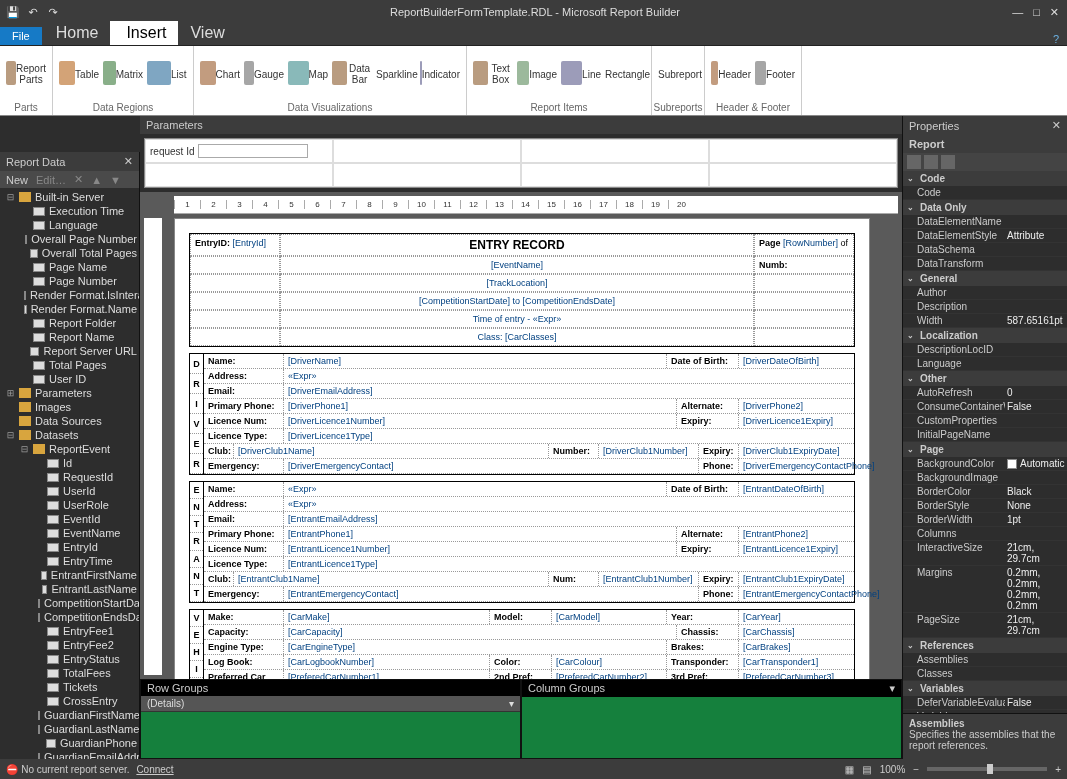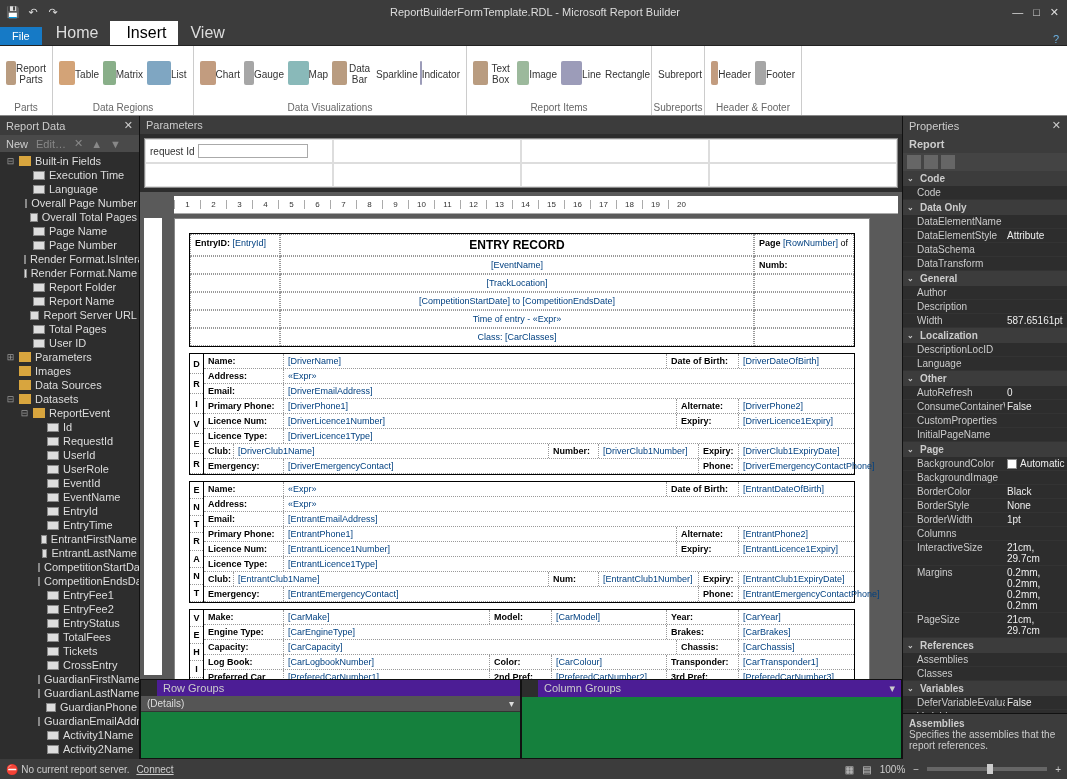--- a/index.html
+++ b/index.html
@@ -25,21 +25,21 @@
 .ritem { display: flex; flex-direction: row; align-items: center; justify-content: flex-start; width: 44px; padding: 2px 2px; font-size: 10px; text-align: center; color: #333; }
 .ritem .icon { width: 24px; height: 24px; margin-bottom: 2px; }
 .rgroup .lbl { font-size: 10px; text-align: center; color: #666; padding-bottom: 2px; }
 
 
 .main { display: flex; height: calc(779px - 24px - 22px - 70px - 20px); }
 
 
 .panel { background: #2d2d2d; display: flex; flex-direction: column; }
 .panel-head { background: #3c3c3c; padding: 3px 6px; font-size: 11px; display: flex; justify-content: space-between; align-items: center; }
-.reportdata { width: 140px; border-right: 1px solid #111; }
+.reportdata { width: 140px; border-right: 1px solid #111; margin-top: 36px; }
 .reportdata .toolbar { background: #4a4a4a; padding: 2px 6px; font-size: 11px; display: flex; gap: 8px; align-items: center; }
 .tree { flex: 1; overflow: auto; font-size: 11px; color: #ddd; padding: 2px 0; }
 .tree .node { padding: 1px 2px 1px 6px; white-space: nowrap; display: flex; align-items: center; gap: 4px; }
 .tree .lvl1 { padding-left: 6px; }
 .tree .lvl2 { padding-left: 20px; }
 .tree .lvl3 { padding-left: 34px; }
 .tree .exp { width: 9px; display: inline-block; text-align: center; color: #999; font-size: 9px; }
 .tree .folder { width: 12px; height: 10px; background: #d8a53e; display: inline-block; }
 .tree .fld { width: 12px; height: 9px; border: 1px solid #888; background: #ddd; display: inline-block; font-size: 6px; color: #555; text-align: center; line-height: 7px; }
 
@@ -67,21 +67,21 @@
 .sidelabel { width: 14px; display: flex; flex-direction: column; border-right: 1px solid #000; }
 .sidelabel span { flex: 1; display: flex; align-items: center; justify-content: center; font-weight: bold; font-size: 9px; border-bottom: 1px dotted #999; }
 .section-body { flex: 1; }
 .lblcell { font-weight: bold; width: 80px; }
 .valcell { color: #004080; width: 115px; }
 .lbls { font-weight: bold; width: 62px; }
 
 
 .groups { height: 80px; display: flex; background: #2d2d2d; }
 .grp { flex: 1; display: flex; flex-direction: column; border: 1px solid #111; }
-.grp .gh { background: #4c1d95; padding: 2px 6px; font-size: 11px; margin-left: 16px; }
+.grp .gh { background: #000000; padding: 2px 6px; font-size: 11px; }
 .grp .gc { flex: 1; background: #15803d; }
 .grp .gi { background: #555; margin: 0; padding: 2px 6px; font-size: 10px; color: #ddd; border-bottom: 1px solid #333; display: flex; justify-content: space-between; }
 
 
 .props { width: 165px; background: #2d2d2d; border-left: 1px solid #111; display: flex; flex-direction: column; }
 .props .obj { background: #3c3c3c; padding: 3px 6px; font-size: 11px; font-weight: bold; }
 .props .ptools { background: #444; padding: 2px 4px; display: flex; gap: 3px; }
 .props .ptools span { width: 14px; height: 14px; background: #666; display: inline-block; }
 .proplist { flex: 1; overflow: auto; font-size: 10px; }
 .pcat { background: #3c3c3c; padding: 2px 4px; font-weight: bold; display: flex; align-items: center; gap: 4px; }
@@ -237,21 +237,21 @@
       <span>New</span>
       <span style="color:#888">Edit…</span>
       <span style="color:#888">✕</span>
       <span style="color:#888">▲</span>
       <span style="color:#888">▼</span>
     </div>
     <div class="tree" id="tree">
         <div class="node lvl1">
           <span class="exp">⊟</span>
           <span class="folder"></span>
-          <span>Built-in Fields</span>
+          <span>Built-in Server</span>
         </div>
         <div class="node lvl2">
           <span class="exp"></span>
           <span class="fld"></span>
           <span>Execution Time</span>
         </div>
         <div class="node lvl2">
           <span class="exp"></span>
           <span class="fld"></span>
           <span>Language</span>
@@ -648,30 +648,30 @@
             <div class="section-body">
               <div class="row">
                 <div class="lblcell">Make:</div>
                 <div class="valcell" style="flex:1">[CarMake]</div>
                 <div class="lbls">Model:</div>
                 <div class="valcell">[CarModel]</div>
                 <div class="lbls" style="width:72px">Year:</div>
                 <div class="valcell">[CarYear]</div>
               </div>
               <div class="row">
+                <div class="lblcell">Capacity:</div>
+                <div class="valcell" style="flex:1">[CarCapacity]</div>
+                <div class="lbls">Chassis:</div>
+                <div class="valcell">[CarChassis]</div>
+              </div>
+              <div class="row">
                 <div class="lblcell">Engine Type:</div>
                 <div class="valcell" style="flex:1">[CarEngineType]</div>
                 <div class="lbls" style="width:72px">Brakes:</div>
                 <div class="valcell">[CarBrakes]</div>
-              </div>
-              <div class="row">
-                <div class="lblcell">Capacity:</div>
-                <div class="valcell" style="flex:1">[CarCapacity]</div>
-                <div class="lbls">Chassis:</div>
-                <div class="valcell">[CarChassis]</div>
               </div>
               <div class="row">
                 <div class="lblcell">Log Book:</div>
                 <div class="valcell" style="flex:1">[CarLogbookNumber]</div>
                 <div class="lbls">Color:</div>
                 <div class="valcell">[CarColour]</div>
                 <div class="lbls" style="width:72px">Transponder:</div>
                 <div class="valcell">[CarTransponder1]</div>
               </div>
               <div class="row">

